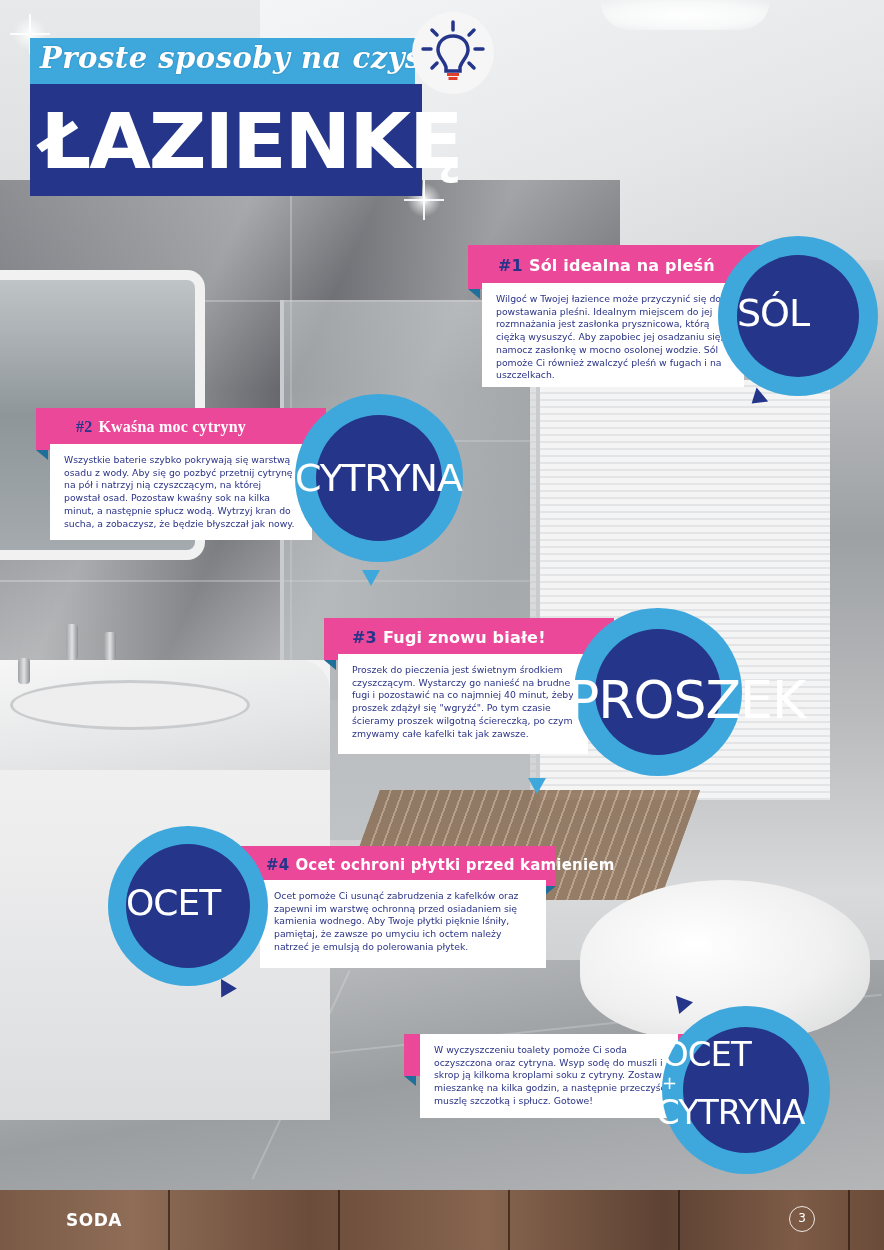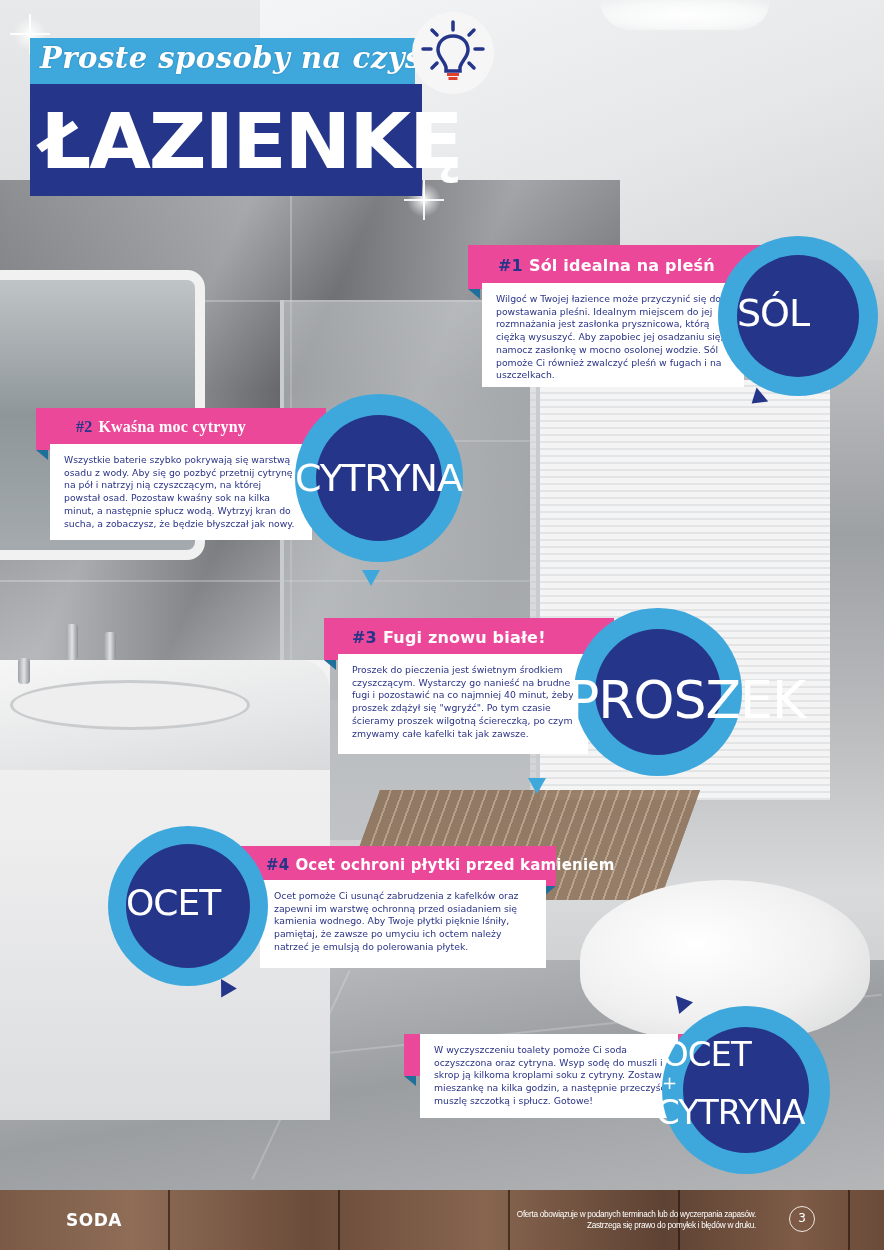--- a/index.html
+++ b/index.html
@@ -210,18 +210,14 @@
   </div>
   <div class="badge-outer" style="left:662px;top:1006px;width:168px;height:168px;"></div>
   <div class="badge-inner" style="left:683px;top:1027px;width:126px;height:126px;"></div>
   <span class="badge-label" style="left:662px;width:168px;top:1034px;font-size:34px;position:absolute;">OCET</span>
   <span class="badge-label" style="left:662px;width:168px;top:1072px;font-size:18px;position:absolute;">+</span>
   <span class="badge-label" style="left:656px;width:180px;top:1092px;font-size:34px;position:absolute;">CYTRYNA</span>
 </div>
 
 <div class="footer">
   <span class="logo">SODA</span>
-  <div class="disclaimer">
-    <div>Oferta obowiązuje w podanych terminach lub do wyczerpania zapasów.</div>
-    <div>Zastrzega się prawo do pomyłek i błędów w druku.</div>
-  </div>
   <div class="page-num">3</div>
 </div>
 
 </body></html>

